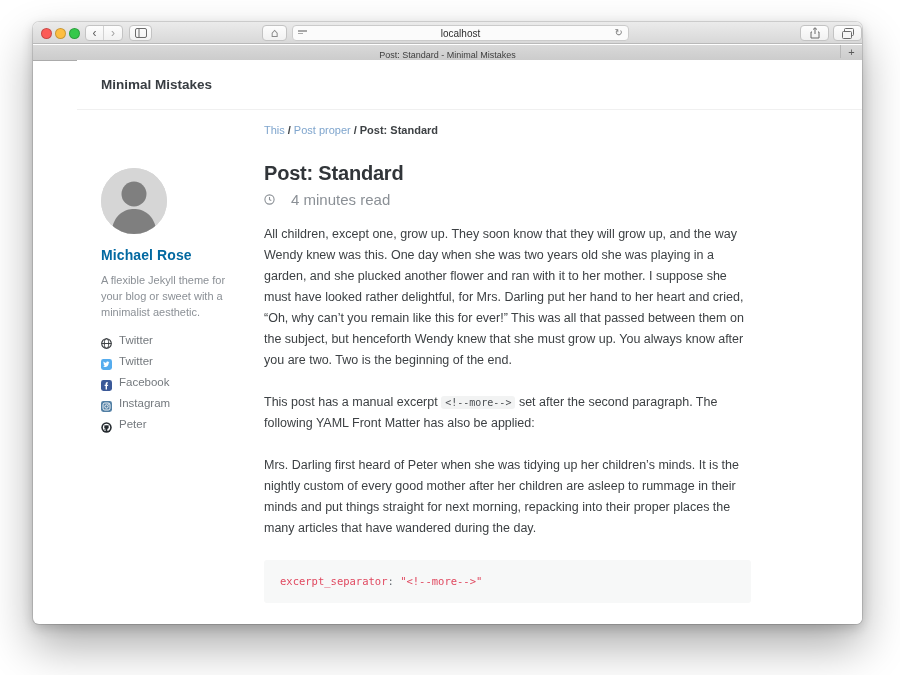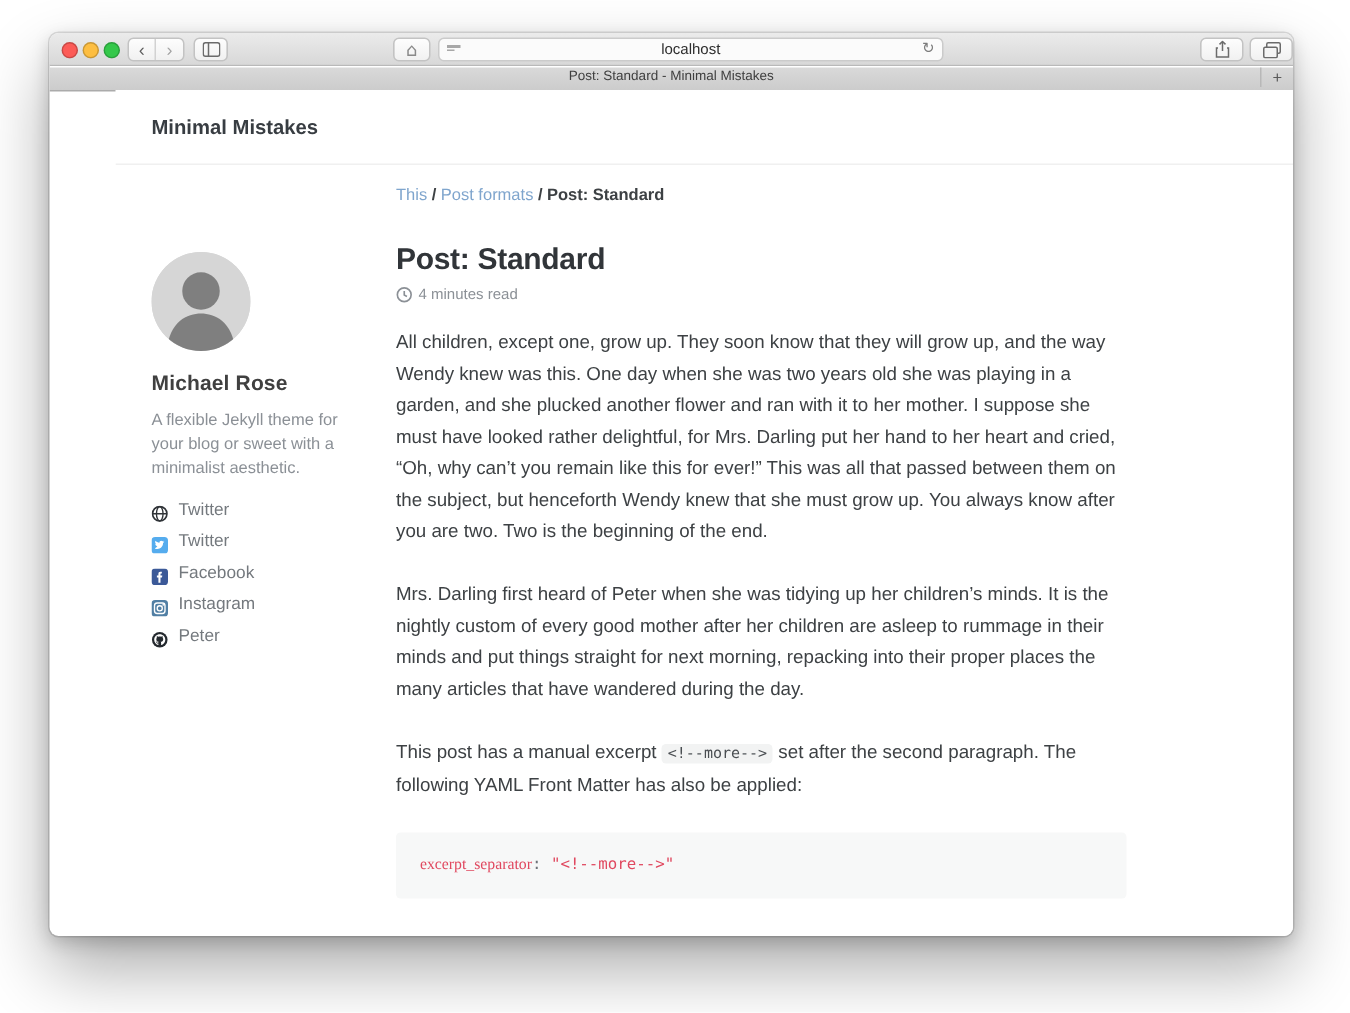--- a/index.html
+++ b/index.html
@@ -46,68 +46,68 @@
   .url-pageicon .bar.short { width:60%; }
   .reload { position:absolute; right:5px; top:1px; color:#7d7d7d; font-size:10px; font-family:"DejaVu Sans", sans-serif; }
   .sharebtn { left:767px; width:29px; }
   .tabsbtn  { left:800px; width:29px; }
 
   
   .tabbar {
     position:absolute; left:0; top:23px; width:100%; height:16px;
     background:linear-gradient(#d9d9d9,#cccccc);
     border-bottom:1px solid #ababab;
-    display:flex; align-items:flex-start; justify-content:center;
+    display:flex; align-items:flex-end; justify-content:center;
     font-size:9px; color:#3e3e3e;
   }
   .newtab { position:absolute; right:0; top:0; width:22px; height:13px; border-left:1px solid #b8b8b8;
     display:flex; align-items:center; justify-content:center; color:#5a5a5a; font-size:11px; }
 
   
   .content { position:absolute; left:0; top:38px; width:829px; height:564px; background:#ffffff; overflow:hidden;margin-left:44px; }
 
   .scrolltrack { position:absolute; right:0; top:0; width:9px; height:100%; background:#fafafa; border-left:1px solid #efefef; }
   .scrollthumb { position:absolute; right:1.5px; top:6px; width:6px; height:142px; border-radius:3px; background:#c2c2c2; }
 
   .masthead { height:50px; border-bottom:1px solid #f0f0f0; display:flex; align-items:center; padding-left:24px; }
   .site-title { font-size:13.5px; font-weight:bold; color:#383d42; margin-right:52px; }
   .nav { display:flex; gap:25px; }
   .nav a { font-size:12.5px; color:#8d9196; text-decoration:none; }
 
   .cols { display:flex; }
   .sidebar { width:164px; padding:58px 0 0 24px; flex:none; }
   .avatar { width:66px; height:66px; border-radius:50%; overflow:hidden; background:#d6d6d6; }
-  .author-name { margin-top:13px; font-size:14px; font-weight:bold; color:#404040; letter-spacing:0.1px; }
+  .author-name { margin-top:13px; font-size:14px; font-weight:bold; color:#0369a1; letter-spacing:0.1px; }
   .author-bio { margin-top:9px; font-size:11px; line-height:16px; color:#8b9096; }
   .author-links { margin-top:14px; list-style:none; }
   .author-links li { display:flex; align-items:center; gap:7px; margin-bottom:9px; }
   .author-links li span.lbl { font-size:11.5px; color:#74797e; }
   .ico { width:11px; height:11px; display:inline-block; flex:none; }
 
   .main { width:487px; margin-left:23px; padding-top:14px; }
   .breadcrumb { font-size:11px; color:#3d4144; }
   .breadcrumb a { color:#7fa5cd; text-decoration:none; }
   .breadcrumb .sep { margin:0 3px; font-weight:bold; color:#3d4144; }
   .breadcrumb .current { font-weight:bold; color:#3d4144; }
 
   h1.post-title { margin-top:26px; font-size:20px; color:#313539; letter-spacing:-0.2px; }
-  .post-meta { margin-top:6px; display:flex; align-items:center; gap:4px; font-size:10px; color:#8b9096; }
+  .post-meta { margin-top:6px; display:flex; align-items:center; gap:16px; font-size:15px; color:#8b9096; }
 
   .article { margin-top:16px; font-size:12.5px; line-height:21px; color:#3d4144; }
   .article p { margin-bottom:21px; }
   code.inline {
     font-family:"DejaVu Sans Mono", monospace; font-size:10px;
     background:#f2f3f3; padding:1px 4px; border-radius:3px; color:#4a4e52;
   }
   .codeblock {
     background:#f7f8f8; border-radius:3px; padding:14px 16px; margin:4px 0 25px 0;
     font-family:"DejaVu Sans Mono", monospace; font-size:10.5px; line-height:1.4;
     white-space:pre;
   }
-  .codeblock .k { color:#e0485f;font-family:Liberation Serif, serif; }
+  .codeblock .k { color:#e0485f; }
   .codeblock .p { color:#6d7control2; color:#6d7278; }
   .codeblock .s { color:#e0485f; }
 </style>
 </head>
 <body>
 
 <div class="stage">
   <div class="window">
 
     <div class="toolbar">
@@ -231,37 +231,37 @@
                     <path d="M5.5 1.8 C3.4 1.8 1.8 3.4 1.8 5.5 C1.8 7.1 2.9 8.5 4.3 9 C4.5 9 4.6 8.9 4.6 8.8 V8 C3.6 8.2 3.4 7.5 3.4 7.5 C3.2 7.1 3 7 3 7 C2.7 6.7 3.1 6.7 3.1 6.7 C3.5 6.8 3.6 7.1 3.6 7.1 C3.9 7.7 4.4 7.5 4.6 7.4 C4.7 7.2 4.8 7 4.9 6.9 C4 6.8 3.2 6.5 3.2 5.1 C3.2 4.7 3.3 4.4 3.6 4.1 C3.5 4 3.4 3.6 3.6 3.1 C3.6 3.1 3.9 3 4.6 3.5 C5.2 3.3 5.8 3.3 6.4 3.5 C7.1 3 7.4 3.1 7.4 3.1 C7.6 3.6 7.5 4 7.4 4.1 C7.7 4.4 7.8 4.7 7.8 5.1 C7.8 6.5 7 6.8 6.1 6.9 C6.3 7 6.4 7.3 6.4 7.7 V8.8 C6.4 8.9 6.5 9 6.7 9 C8.1 8.5 9.2 7.1 9.2 5.5 C9.2 3.4 7.6 1.8 5.5 1.8 Z" fill="#fff"></path>
                   </svg>
               </span>
               <span class="lbl">Peter</span>
             </li>
           </ul>
         </aside>
 
         <main class="main">
           <div class="breadcrumb">
-            <a href="#">This</a><span class="sep">/</span><a href="#">Post formats</a><span class="sep">/</span><span class="current">Post: Standard</span>
+            <a href="#">This</a><span class="sep">/</span><a href="#">Post proper</a><span class="sep">/</span><span class="current">Post: Standard</span>
           </div>
 
           <h1 class="post-title">Post: Standard</h1>
 
           <div class="post-meta">
             <svg width="11" height="11" viewBox="0 0 11 11">
               <circle cx="5.5" cy="5.5" r="4.6" fill="none" stroke="#8b9096" stroke-width="1.1"></circle>
               <path d="M5.5 3 V5.7 L7.3 6.6" fill="none" stroke="#8b9096" stroke-width="1.1"></path>
             </svg>
             <span>4 minutes read</span>
           </div>
 
           <div class="article">
             <p>All children, except one, grow up. They soon know that they will grow up, and the way Wendy knew was this. One day when she was two years old she was playing in a garden, and she plucked another flower and ran with it to her mother. I suppose she must have looked rather delightful, for Mrs. Darling put her hand to her heart and cried, “Oh, why can’t you remain like this for ever!” This was all that passed between them on the subject, but henceforth Wendy knew that she must grow up. You always know after you are two. Two is the beginning of the end.</p>
+            <p><span>This post has a manual excerpt </span><code class="inline">&lt;!--more--&gt;</code><span> set after the second paragraph. The following YAML Front Matter has also be applied:</span></p>
             <p>Mrs. Darling first heard of Peter when she was tidying up her children’s minds. It is the nightly custom of every good mother after her children are asleep to rummage in their minds and put things straight for next morning, repacking into their proper places the many articles that have wandered during the day.</p>
-            <p><span>This post has a manual excerpt </span><code class="inline">&lt;!--more--&gt;</code><span> set after the second paragraph. The following YAML Front Matter has also be applied:</span></p>
             <div class="codeblock"><span class="k">excerpt_separator</span><span class="p">: </span><span class="s">"&lt;!--more--&gt;"</span></div>
             <p>If you could keep awake (but of course you can’t) you would see your own mother doing this, and you would find it very interesting to watch her. It is quite like tidying up drawers. You would see her on her knees, I expect, lingering humorously over some of your contents, wondering where on earth you had picked this thing up, making discoveries sweet and not so sweet, pressing this to her cheek as if it were as nice as a kitten, and hurriedly stowing that out of sight. When you wake in the morning, the naughtiness and evil passions with which you went to</p>
           </div>
         </main>
       </div>
 
       <div class="scrolltrack">
         <div class="scrollthumb"></div>
       </div>
     </div>

